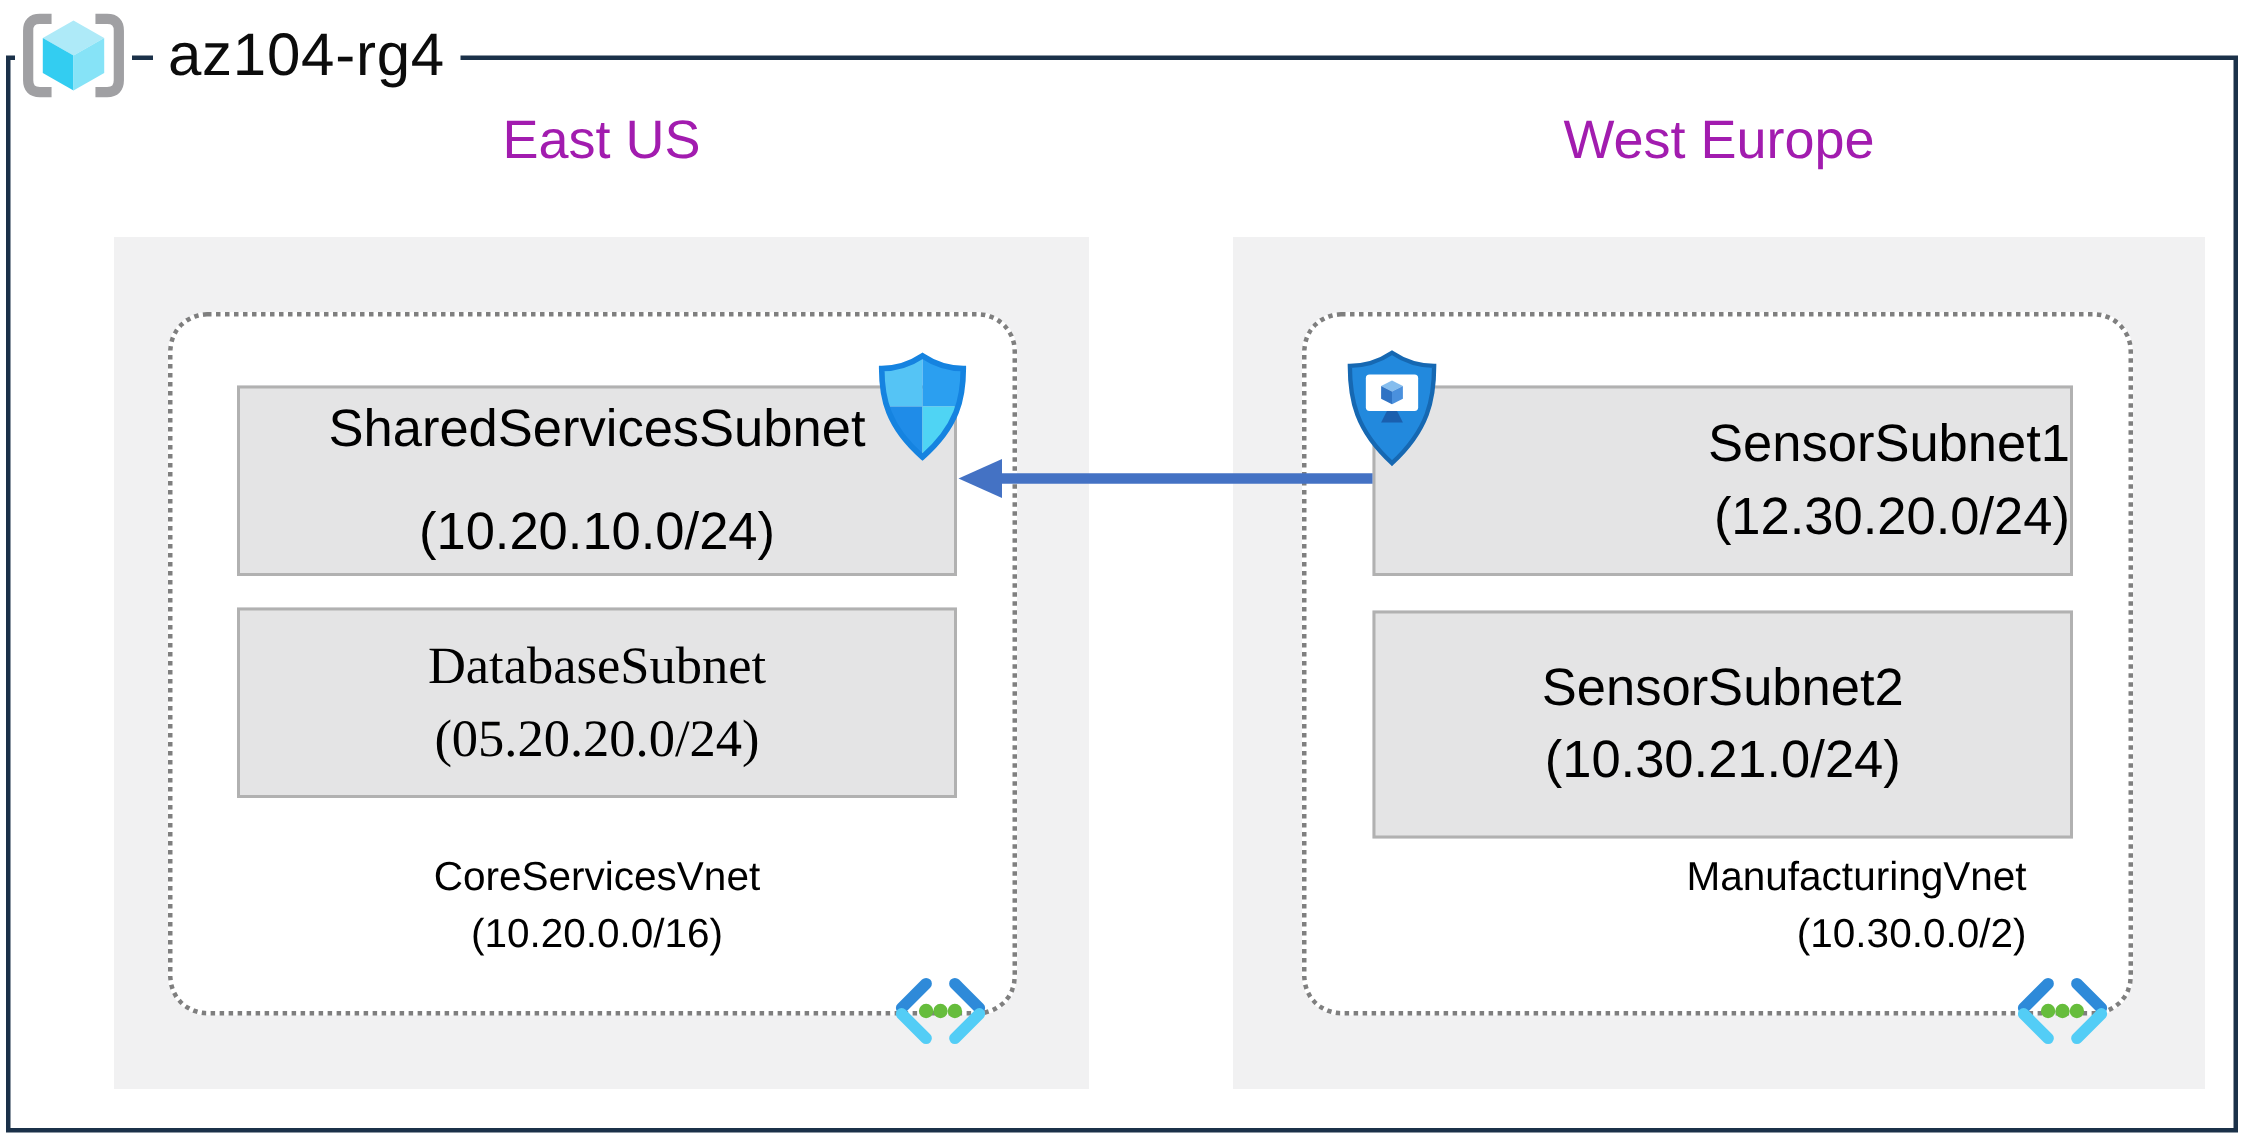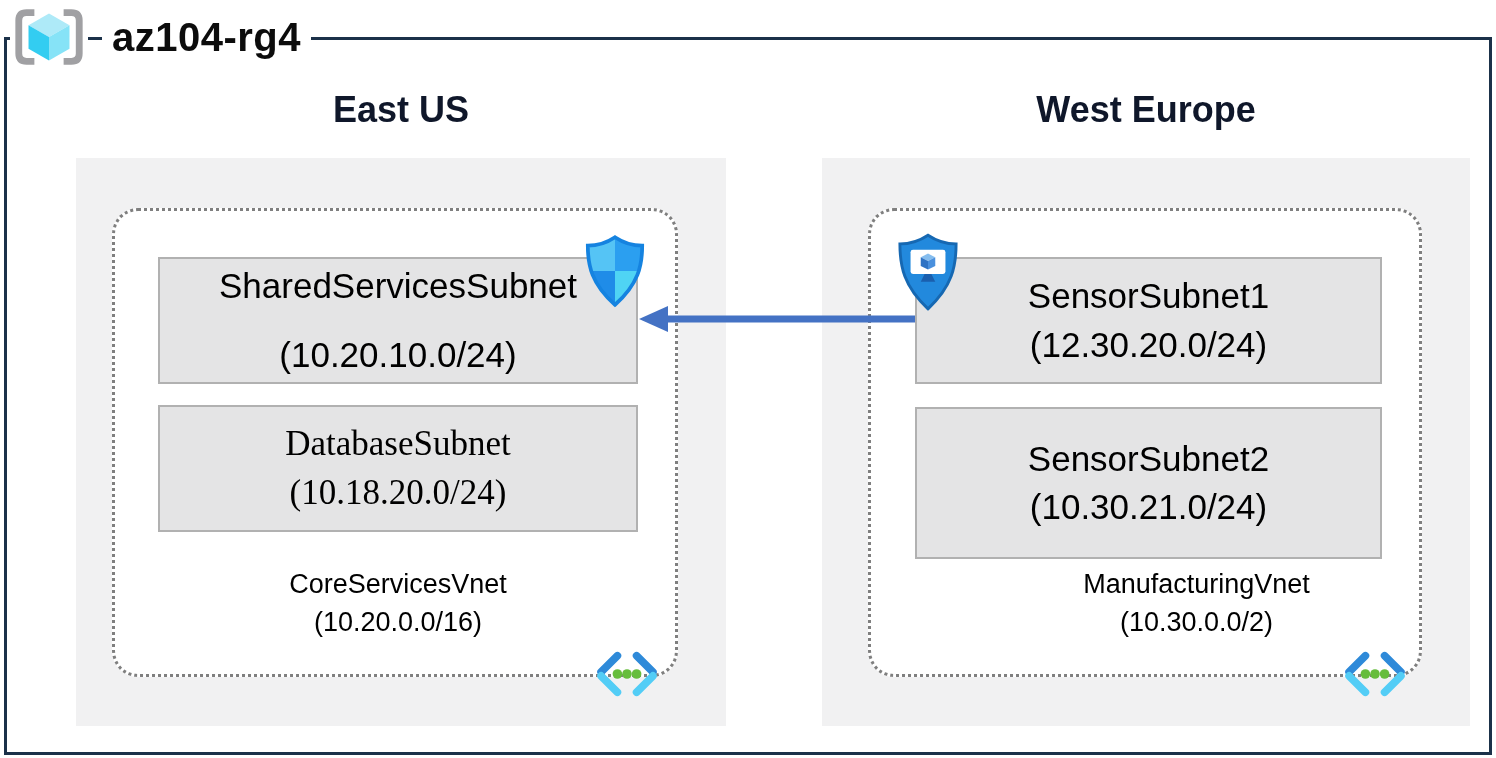--- a/index.html
+++ b/index.html
@@ -8,54 +8,54 @@
 
   
   .frame { position:absolute; left:4px; top:37px; width:1488px; height:718px;
            border:3px solid #1b3149; z-index:0; }
 
   
   .rg-header { position:absolute; left:10px; top:5px; height:64px;
                display:flex; align-items:center; gap:14px; z-index:6; }
   .rg-icon { width:78px; height:64px; background:#fff; display:flex;
              align-items:center; justify-content:center; }
-  .rg-title { background:#fff; padding:0 10px; font-size:40px; font-weight:bold;
+  .rg-title { background:#fff; padding:0 10px; font-size:40px; font-weight:normal;
               color:#0c0c0c; letter-spacing:0.5px; }
 
   
-  .region-title { position:absolute; top:89px; height:44px; font-size:36px;
-                  color:#0f172a; text-align:center; z-index:2;font-weight:bold; }
+  .region-title { position:absolute; top:72px; height:44px; font-size:36px;
+                  color:#a21caf; text-align:center; z-index:2; }
   .region-title.east { left:76px;  width:650px; }
   .region-title.west { left:822px; width:648px; }
 
   
   .region { position:absolute; top:158px; height:568px; background:#f1f1f2; z-index:1; }
   .region.east { left:76px;  width:650px; }
   .region.west { left:822px; width:648px; }
 
   
   .vnet-box { position:absolute; top:208px; height:469px; background:#ffffff;
               border:3px dotted #7f7f7f; border-radius:26px; z-index:2; }
   .vnet-box.east { left:112px; width:566px; }
   .vnet-box.west { left:868px; width:554px; }
 
   
   .subnet { position:absolute; background:#e4e4e5; border:2px solid #b1b1b1;
             display:flex; flex-direction:column; align-items:center; justify-content:center;
             font-size:35px; line-height:1.38; color:#000; text-align:center; z-index:3; }
   .subnet.s-shared   { left:158px; top:257px; width:480px; height:127px;gap:20px; }
   .subnet.s-database { left:158px; top:405px; width:480px; height:127px;font-family:Liberation Serif, serif; }
-  .subnet.s-sensor1  { left:915px; top:257px; width:467px; height:127px; }
+  .subnet.s-sensor1  { left:915px; top:257px; width:467px; height:127px;align-items:flex-end; }
   .subnet.s-sensor2  { left:915px; top:407px; width:467px; height:152px; }
 
   
   .vnet-label { position:absolute; top:566px; font-size:27px; line-height:1.4;
                 color:#000; text-align:center; z-index:3; }
   .vnet-label.east { left:158px; width:480px; }
-  .vnet-label.west { left:963px; width:467px; }
+  .vnet-label.west { left:884px; width:467px;text-align:right; }
 
   
   .badge { position:absolute; z-index:5; }
   .nsg-badge     { left:585px;  top:234px; width:60px; height:74px; }
   .bastion-badge { left:897px;  top:232px; width:62px; height:80px; }
   .vneticon-east { left:594px;  top:650px; width:66px; height:48px; }
   .vneticon-west { left:1342px; top:650px; width:66px; height:48px; }
 
   .arrow-svg { position:absolute; left:634px; top:300px; z-index:4; }
 </style>
@@ -87,21 +87,21 @@
 
   <div class="vnet-box east"></div>
   <div class="vnet-box west"></div>
 
   <div class="subnet s-shared">
     <span>SharedServicesSubnet</span>
     <span>(10.20.10.0/24)</span>
   </div>
   <div class="subnet s-database">
     <span>DatabaseSubnet</span>
-    <span>(10.18.20.0/24)</span>
+    <span>(05.20.20.0/24)</span>
   </div>
 
   <div class="subnet s-sensor1">
     <span>SensorSubnet1</span>
     <span>(12.30.20.0/24)</span>
   </div>
   <div class="subnet s-sensor2">
     <span>SensorSubnet2</span>
     <span>(10.30.21.0/24)</span>
   </div>

